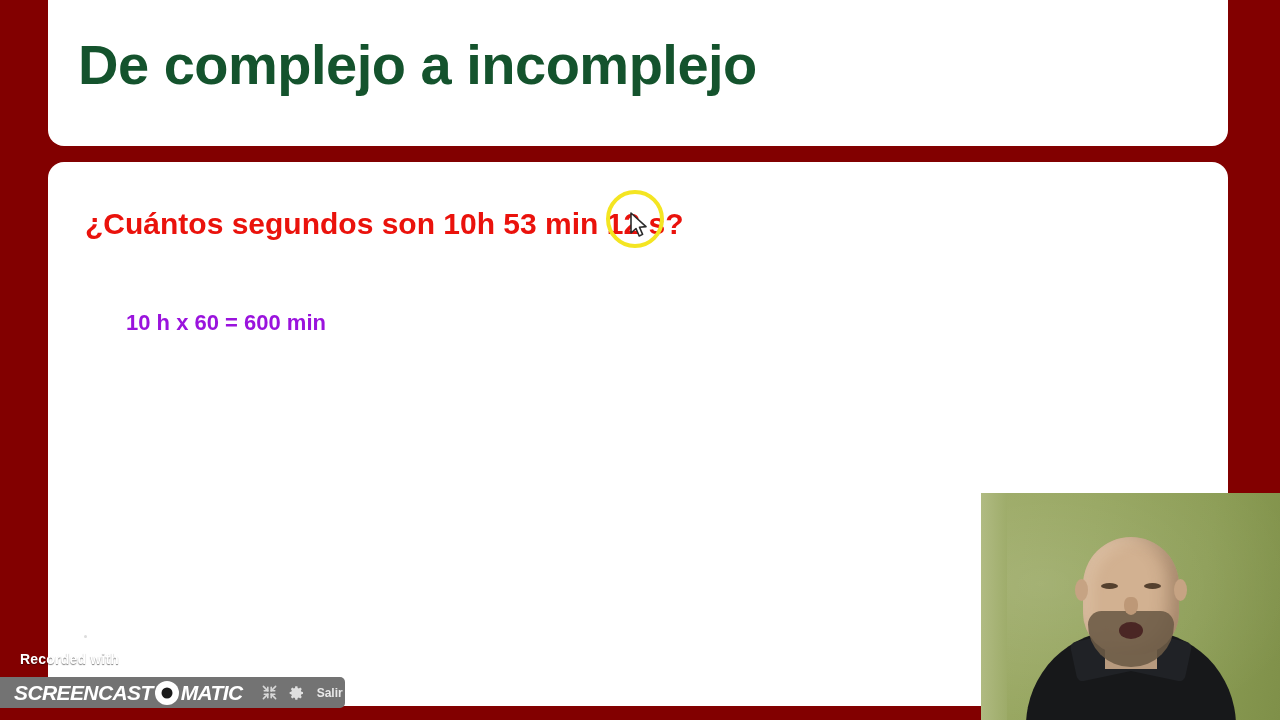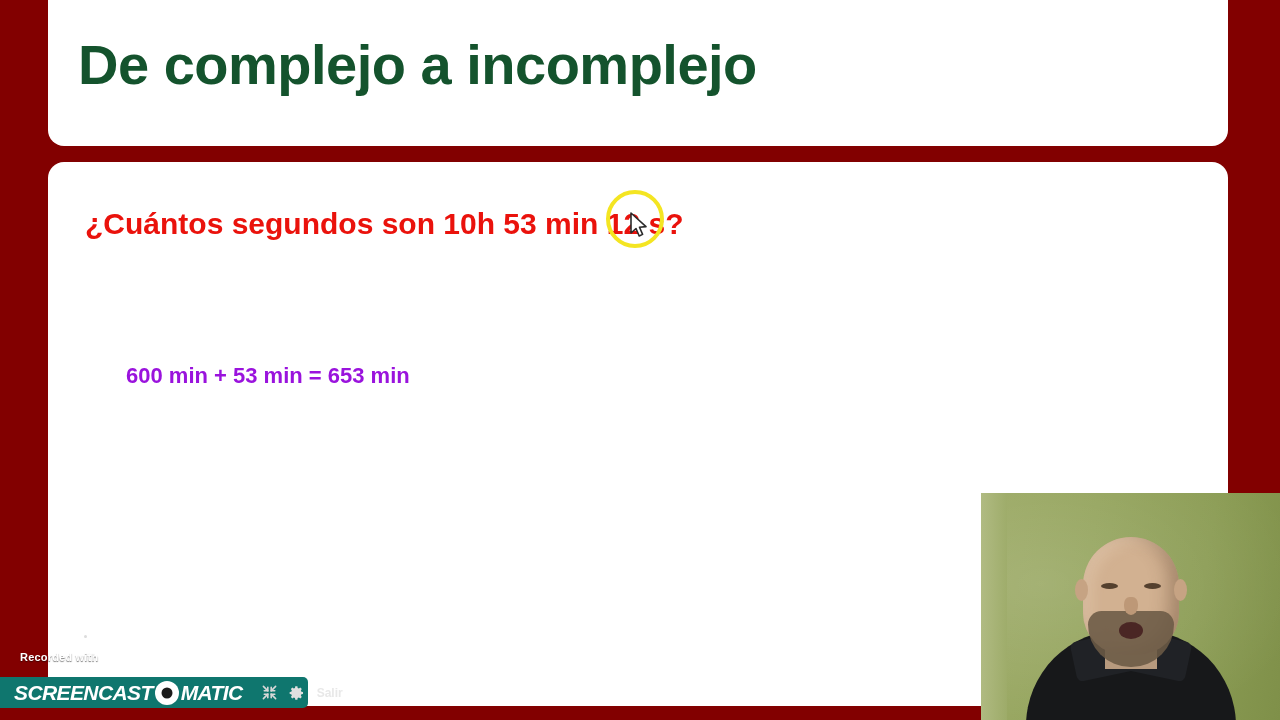--- a/index.html
+++ b/index.html
@@ -235,32 +235,32 @@
     width: 24px; height: 17px;
     background: #4a2624;
     border-radius: 50%;
   }
 
   
   #recorder-bar {
     position: absolute;
     left: 0;
     top: 677px;
-    width: 308px;
+    width: 345px;
     height: 31px;
-    background: #0f766e;
+    background: #737373;
     border-radius: 0 5px 5px 0;
     display: flex;
     align-items: center;
   }
   #recorded-with {
     position: absolute;
     left: 20px;
     top: 651px;
-    font-size: 11px;
+    font-size: 14px;
     font-weight: bold;
     color: #ffffff;
     letter-spacing: 0.2px;
     text-shadow: 0 1px 1px rgba(0,0,0,0.5);
   }
   #logo-wrap {
     display: flex;
     align-items: center;
     margin-left: 14px;
   }
@@ -312,21 +312,21 @@
 <body>
 
 <div id="slide">
 
   <div id="title-panel">
     <div id="title-text">De complejo a incomplejo</div>
   </div>
 
   <div id="body-panel">
     <div id="question-text">¿Cuántos segundos son 10h 53 min 12 s?</div>
-    <div class="calc-line" id="calc-line-2">600 min + 53 min =  653 min</div>
+    <div class="calc-line" id="calc-line-1">10 h  x 60 =  600 min</div>
     <div class="faint-mark"></div>
   </div>
 
   <div id="cursor-ring"></div>
   <svg id="mouse-cursor" viewBox="0 0 18 26">
     <polygon points="1,1 1,21 6,16.5 9.2,24 12.6,22.4 9.5,15.2 16,14.6" fill="#ffffff" stroke="#2b2b2b" stroke-width="1.6" stroke-linejoin="round"></polygon>
   </svg>
 
   <div id="webcam">
     <div id="webcam-bg"></div>

